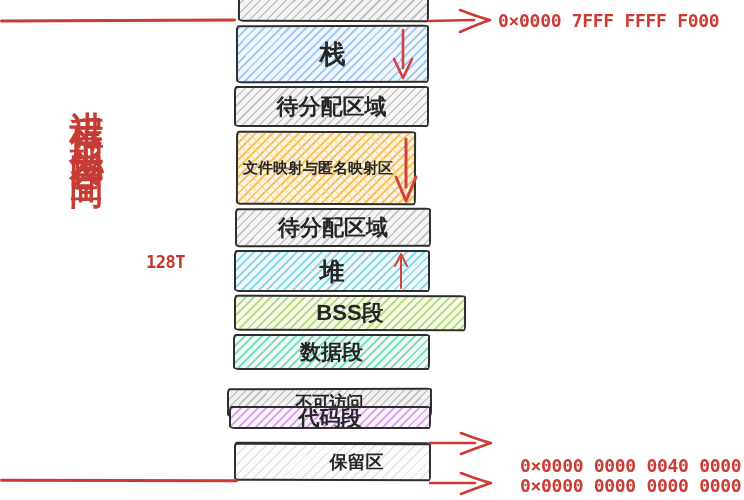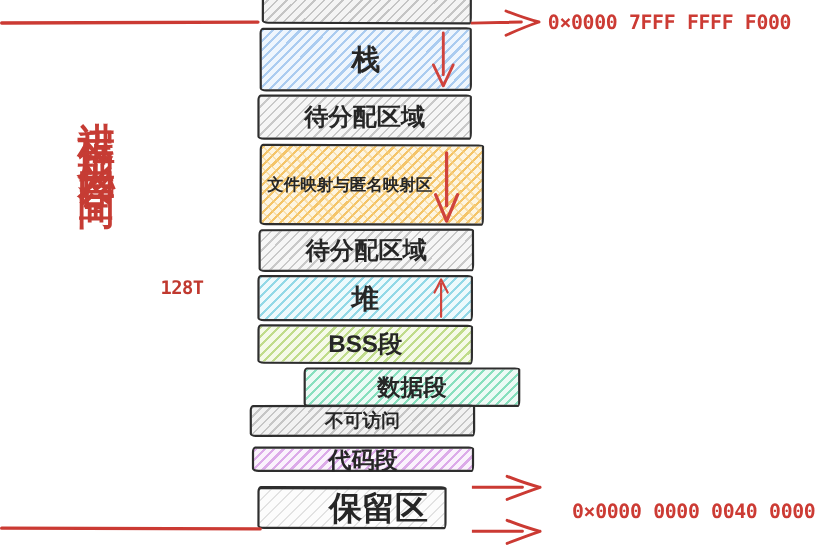--- a/index.html
+++ b/index.html
@@ -16,31 +16,31 @@
     border:2.5px solid #2e2e2e;
     box-sizing:border-box;
     display:flex;align-items:center;justify-content:center;
     font-weight:700;color:#262626;
     border-radius:3px 5px 2px 6px / 5px 2px 6px 3px;
   }
   .region .lbl{position:relative;z-index:2;}
   .r-topclip { top:-16px;height:38px;left:238px;width:191px;background:repeating-linear-gradient(135deg,#c5c5c5 0 1.6px,#f4f4f4 1.6px 6px);transform:rotate(.2deg);}
   .r-stack   { top:25px; height:58px;left:236px;width:193px;font-size:26px;background:repeating-linear-gradient(135deg,#abccf0 0 2px,#eff6fd 2px 6px);transform:rotate(-.15deg);}
   .r-tbd1    { top:86px; height:41px;left:234px;width:195px;font-size:22px;background:repeating-linear-gradient(135deg,#c9c9c9 0 1.6px,#f6f6f6 1.6px 6px);}
-  .r-mmap    { top:131px;height:74px;left:236px;width:204px;font-size:15px;justify-content:flex-start;padding-left:5px;
+  .r-mmap    { top:131px;height:74px;left:236px;width:180px;font-size:15px;justify-content:flex-start;padding-left:5px;
                background:repeating-linear-gradient(45deg,rgba(246,208,131,.55) 0 1.5px,rgba(0,0,0,0) 1.5px 7px),
                           repeating-linear-gradient(135deg,#f4c468 0 2px,#fdf5e2 2px 6px);
                transform:rotate(.15deg);}
   .r-tbd2    { top:208px;height:39px;left:235px;width:196px;font-size:22px;background:repeating-linear-gradient(135deg,#c9c9c9 0 1.6px,#f6f6f6 1.6px 6px);transform:rotate(-.2deg);}
   .r-heap    { top:250px;height:42px;left:234px;width:196px;font-size:25px;background:repeating-linear-gradient(135deg,#93d9e7 0 2px,#eefafc 2px 6px);}
-  .r-bss     { top:295px;height:36px;left:234px;width:196px;font-size:22px;background:repeating-linear-gradient(135deg,#c0dc8b 0 2px,#f5fae9 2px 6px);transform:rotate(.15deg);}
-  .r-data    { top:334px;height:36px;left:233px;width:197px;font-size:21px;background:repeating-linear-gradient(135deg,#88dfbe 0 2px,#edfaf5 2px 6px);margin-left:43px;}
-  .r-noacc   { top:368px;height:29px;left:227px;width:205px;font-size:17px;background:repeating-linear-gradient(135deg,#c6c6c6 0 1.6px,#f2f2f2 1.6px 5.6px);transform:rotate(-.15deg);}
+  .r-bss     { top:295px;height:36px;left:234px;width:232px;font-size:22px;background:repeating-linear-gradient(135deg,#c0dc8b 0 2px,#f5fae9 2px 6px);transform:rotate(.15deg);}
+  .r-data    { top:334px;height:36px;left:233px;width:197px;font-size:21px;background:repeating-linear-gradient(135deg,#88dfbe 0 2px,#edfaf5 2px 6px);}
+  .r-noacc   { top:388px;height:29px;left:227px;width:205px;font-size:17px;background:repeating-linear-gradient(135deg,#c6c6c6 0 1.6px,#f2f2f2 1.6px 5.6px);transform:rotate(-.15deg);}
   .r-code    { top:406px;height:23px;left:229px;width:202px;font-size:21px;background:repeating-linear-gradient(135deg,#dcabe9 0 2px,#faf2fc 2px 6px);}
-  .r-resv    { top:442px;height:39px;left:234px;width:172px;font-size:30px;border-width:3px 2.5px 2.5px 2.5px;background:repeating-linear-gradient(135deg,#e2e2e2 0 1.3px,#fcfcfc 1.3px 7px);transform:rotate(.1deg);padding-left:48px;}
+  .r-resv    { top:442px;height:39px;left:234px;width:197px;font-size:18px;border-width:3px 2.5px 2.5px 2.5px;background:repeating-linear-gradient(135deg,#e2e2e2 0 1.3px,#fcfcfc 1.3px 7px);transform:rotate(.1deg);padding-left:48px;}
 
   
   .redline{position:absolute;height:3px;background:#cb3a33;border-radius:2px;}
   .line-top{left:0;top:19px;width:236px;transform:rotate(-.2deg);}
   .line-bottom{left:0;top:479px;width:238px;transform:rotate(.15deg);}
   .addr{
     position:absolute;
     font-family:"DejaVu Sans Mono","Liberation Mono",monospace;
     font-weight:700;font-size:18px;line-height:20px;
     color:#cc3b34;white-space:nowrap;letter-spacing:-.3px;text-align:center;
@@ -143,14 +143,15 @@
     </svg>
   </div>
   <div class="arr" style="left:429px;top:468px;">
     <svg width="66" height="30" viewBox="0 0 66 30">
       <path d="M0 15 L46 15 M32 5 Q50 12 62 15 M32 26 Q50 19 62 15" fill="none" stroke="#cb3a33" stroke-width="2.6" stroke-linecap="round"></path>
     </svg>
   </div>
 
   <div class="addr addr-top">0×0000 7FFF FFFF F000</div>
   <div class="addr addr-mid">0×0000 0000 0040 0000</div>
+  <div class="addr addr-bot">0×0000 0000 0000 0000</div>
 
 </div>
 
 </body></html>

